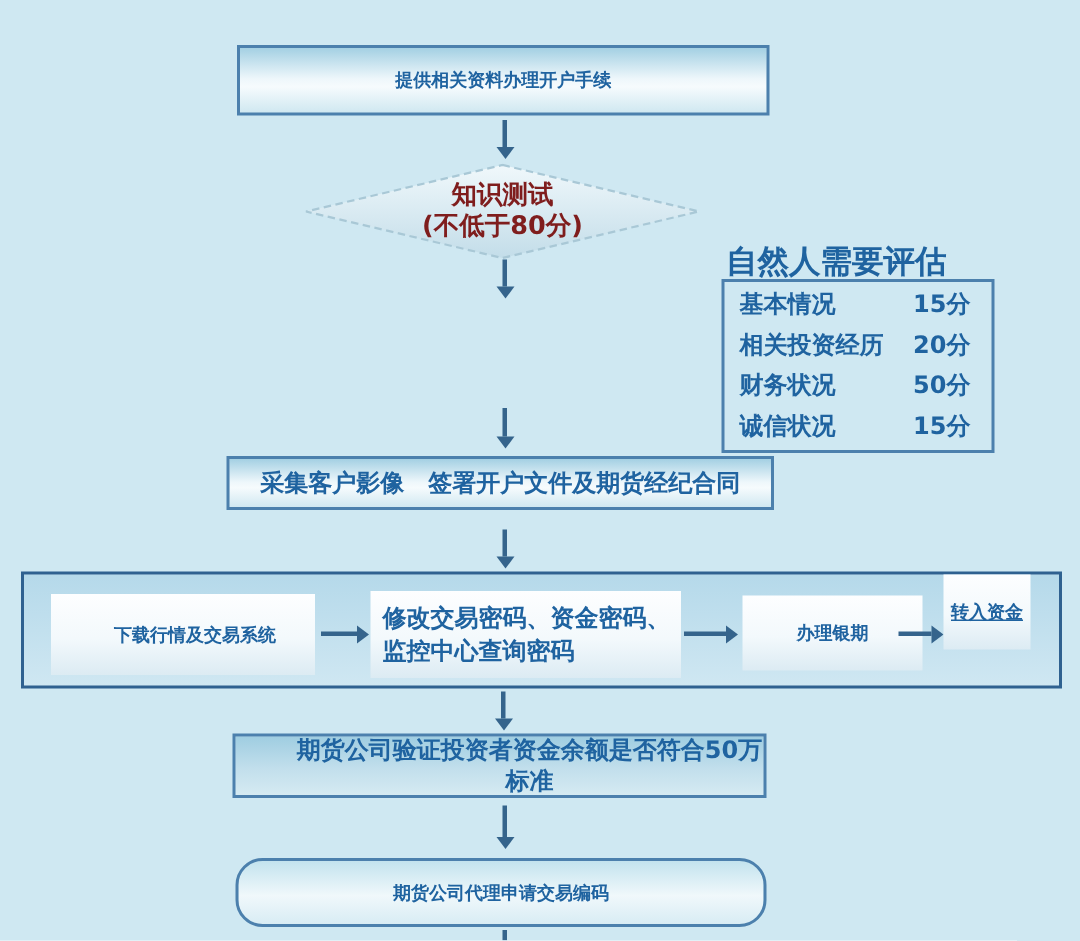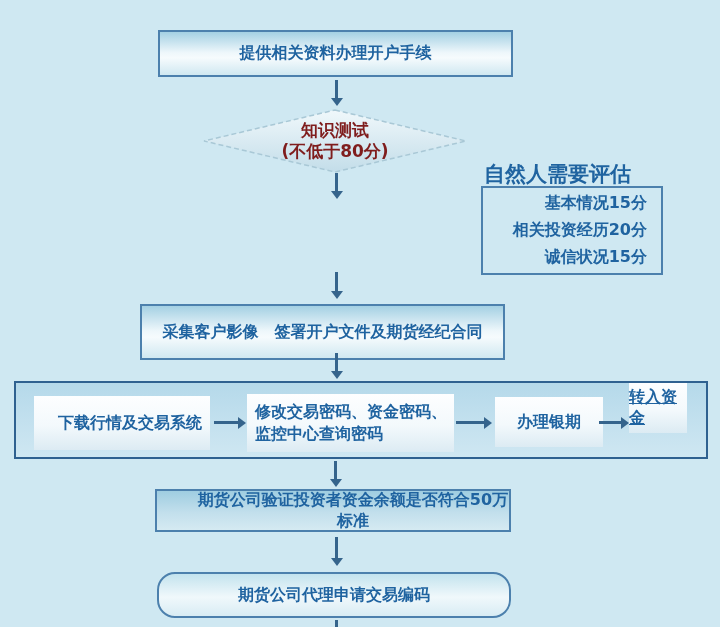--- a/index.html
+++ b/index.html
@@ -36,24 +36,24 @@
            border:2px solid #2f6190;background:linear-gradient(180deg,#b5d9ea 0%,#cfe7f2 100%);}
   .step{position:absolute;box-sizing:border-box;color:#1f63a0;font-weight:bold;
         background:linear-gradient(180deg,#fdfeff 0%,#f3f9fc 55%,#dcebf3 100%);}
   .step.center{display:flex;align-items:center;justify-content:center;}
 
   
   .panel-title{position:absolute;left:484px;top:160px;color:#1f63a0;font-weight:bold;font-size:21px;}
   .panel{position:absolute;left:481px;top:186px;width:182px;box-sizing:border-box;
          border:2px solid #4c80ad;background:#cfe8f2;padding:2px 0;}
   .prow{display:flex;align-items:center;height:27px;font-size:16px;font-weight:bold;color:#1f63a0;}
-  .prow .lbl{padding-left:10px;flex:1;text-align:right;}
+  .prow .lbl{padding-left:10px;flex:1;text-align:left;}
   .prow .scr{padding-right:14px;text-align:right;}
 
-  .t17{font-size:16px;}
+  .t17{font-size:12px;}
   .t16{font-size:16px;}
 </style>
 </head>
 <body>
 
 <div class="canvas">
 
   <div class="fbox glossy t17" style="left:158px;top:30px;width:355px;height:47px;">提供相关资料办理开户手续</div>
 
   <div class="va" style="left:335px;top:80px;height:18px;"></div>
@@ -81,44 +81,48 @@
   <div class="panel">
     <div class="prow">
       <span class="lbl">基本情况</span>
       <span class="scr">15分</span>
     </div>
     <div class="prow">
       <span class="lbl">相关投资经历</span>
       <span class="scr">20分</span>
     </div>
     <div class="prow">
+      <span class="lbl">财务状况</span>
+      <span class="scr">50分</span>
+    </div>
+    <div class="prow">
       <span class="lbl">诚信状况</span>
       <span class="scr">15分</span>
     </div>
   </div>
 
   <div class="va" style="left:335px;top:272px;height:19px;"></div>
 
-  <div class="fbox glossy t16" style="left:140px;top:304px;width:365px;height:56px;">采集客户影像　签署开户文件及期货经纪合同</div>
+  <div class="fbox glossy t16" style="left:151px;top:304px;width:365px;height:36px;">采集客户影像　签署开户文件及期货经纪合同</div>
 
   <div class="va" style="left:335px;top:353px;height:18px;"></div>
 
   <div class="widebox">
     <div class="step center t17" style="left:18px;top:13px;width:176px;height:54px;padding-left:16px;">下载行情及交易系统</div>
 
     <div class="ha" style="left:198px;top:38px;width:24px;"></div>
 
     <div class="step t16" style="left:231px;top:11px;width:207px;height:58px;padding:7px 0 0 8px;line-height:22px;">
       <div>修改交易密码、资金密码、</div>
       <div>监控中心查询密码</div>
     </div>
 
     <div class="ha" style="left:440px;top:38px;width:28px;"></div>
 
-    <div class="step center t17" style="left:479px;top:14px;width:108px;height:50px;">办理银期</div>
+    <div class="step center t17" style="left:479px;top:14px;width:120px;height:50px;">办理银期</div>
 
     <div class="ha" style="left:583px;top:38px;width:22px;"></div>
 
     <div class="step center t17" style="left:613px;top:0;width:58px;height:50px;text-decoration:underline;">转入资金</div>
   </div>
 
   <div class="va" style="left:334px;top:461px;height:18px;"></div>
 
   <div class="fbox bluish t16" style="left:155px;top:489px;width:356px;height:43px;padding-left:40px;">期货公司验证投资者资金余额是否符合50万标准</div>
 

